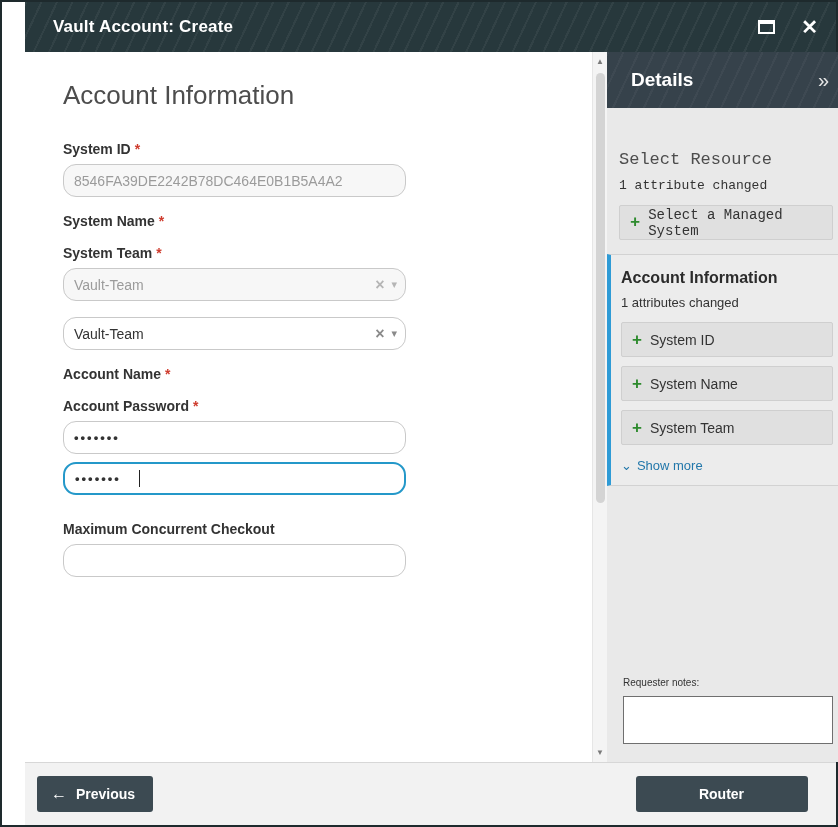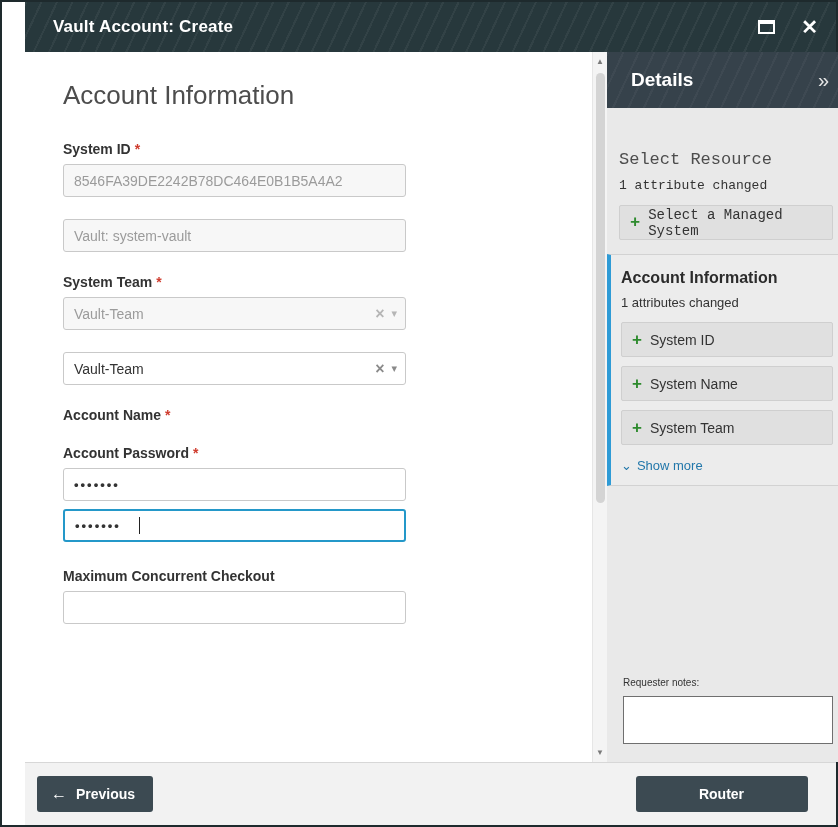--- a/index.html
+++ b/index.html
@@ -31,36 +31,36 @@
   .max-btn { cursor:pointer; display:flex; align-items:center; }
 
   
   .content { flex: 1 1 auto; display: flex; min-height: 0; }
 
   
   .form-panel { width: 582px; flex: 0 0 582px; position: relative; background: #fff; }
   .form-scroll { position: absolute; inset: 0 15px 0 0; overflow: hidden; padding: 28px 0 0 38px; }
   .form-scroll h1 { font-size: 26px; font-weight: 400; color: #4d4d4d; margin-bottom: 30px; }
 
-  .field { margin-bottom: 22px; width: 343px; }
+  .field { margin-bottom: 16px; width: 343px; }
   .field label { display:block; font-size: 14px; font-weight: bold; color: #333; margin-bottom: 7px; }
   .req { color: #cf3c2e; margin-left: 4px; font-weight: bold; }
 
   .txt {
     width: 343px; height: 33px;
-    border: 1px solid #c9c9c9; border-radius: 3px;
+    border: 1px solid #c9c9c9; border-radius: 13px;
     padding: 0 10px; font-size: 14px; color: #333;
     font-family: "Liberation Sans", sans-serif;
     background: #fff; outline: none;
   }
   .txt:disabled, .txt.disabled { background: #f7f7f7; color: #9b9b9b; }
 
   .pseudo-select {
     width: 343px; height: 33px;
-    border: 1px solid #c9c9c9; border-radius: 3px;
+    border: 1px solid #c9c9c9; border-radius: 13px;
     background: #fff; display: flex; align-items: center;
     padding: 0 8px 0 10px; font-size: 14px; color: #333;
     cursor: pointer;
   }
   .pseudo-select.disabled { background: #f7f7f7; color: #9b9b9b; cursor: default; }
   .sel-icons { margin-left: auto; display: flex; align-items: center; gap: 7px; color: #8a8a8a; }
   .sel-clear { font-size: 16px; font-weight: bold; line-height: 1; }
   .sel-caret { font-size: 11px; }
   .pseudo-select.disabled .sel-icons { color: #b5b5b5; }
 
@@ -159,21 +159,21 @@
     <div class="form-panel">
       <div class="form-scroll">
         <h1>Account Information</h1>
 
         <div class="field">
           <label><span>System ID</span><span class="req">*</span></label>
           <input class="txt" disabled="" value="8546FA39DE2242B78DC464E0B1B5A4A2" style="">
         </div>
 
         <div class="field">
-          <input class="txt" disabled="" value="Vault: system-vault" style="">
+          <label><span>System Name</span><span class="req">*</span></label>
         </div>
 
         <div class="field">
           <label><span>System Team</span><span class="req">*</span></label>
           <div class="pseudo-select disabled">
             <span class="sel-val">Vault-Team</span>
             <span class="sel-icons">
               <span class="sel-clear">×</span>
               <span class="sel-caret">▾</span>
             </span>

